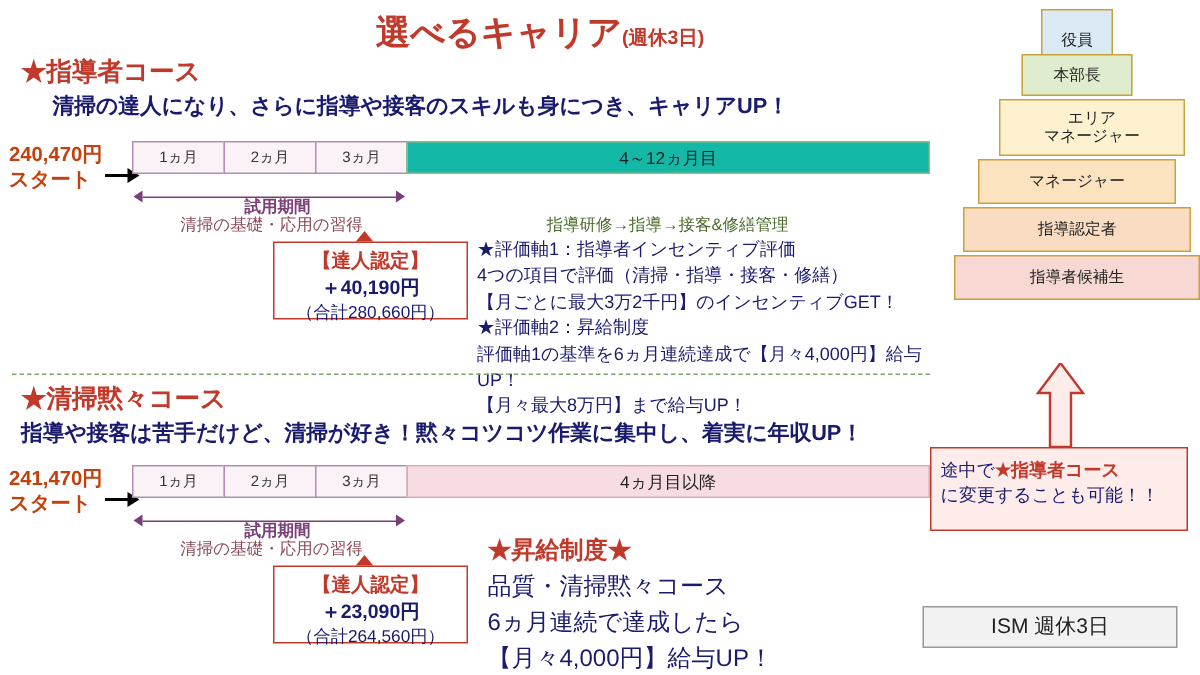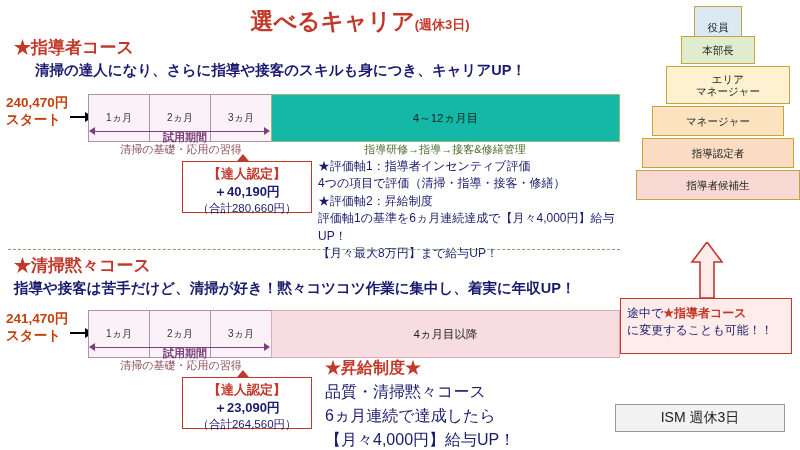--- a/index.html
+++ b/index.html
@@ -28,21 +28,21 @@
     font-size:14.5px; font-weight:bold; color:#1a1a6e;
   }
 
   
   .price {
     font-size:13.5px; font-weight:bold; color:#c2410c; line-height:1.25;
     text-align:left;
   }
 
   
-  .bar { box-sizing:border-box; height:48px;text-align:right; }
+  .bar { box-sizing:border-box; height:22px;text-align:right; }
   .bar-month {
     border:1px solid #b08fb0; background:#fbf2f8;
     font-size:10px; display:flex; align-items:center; justify-content:center;
     color:#333;
   }
   .bar-green {
     border:1px solid #9ab87a; background:#14b8a6;
     font-size:11.5px; display:flex; align-items:center; justify-content:center;
     color:#222;
   }
@@ -165,20 +165,21 @@
 <div class="master-pointer" style="left:233px; top:154px;"></div>
 <div class="abs master-box" style="left:182px; top:161px; width:130px; height:52px;">
   <div class="t1">【達人認定】</div>
   <div class="t2">＋40,190円</div>
   <div class="t3">（合計280,660円）</div>
 </div>
 
 <div class="abs eval" style="left:318px; top:158px; width:310px;">
   <div style="color:#1a1a6e;">★評価軸1：指導者インセンティブ評価</div>
   <div>4つの項目で評価（清掃・指導・接客・修繕）</div>
+  <div>【月ごとに最大3万2千円】のインセンティブGET！</div>
   <div>★評価軸2：昇給制度</div>
   <div>評価軸1の基準を6ヵ月連続達成で【月々4,000円】給与UP！</div>
   <div>【月々最大8万円】まで給与UP！</div>
 </div>
 
 <div class="abs" id="divider"></div>
 
 <div class="abs course-head" style="left:14px; top:254px;">★清掃黙々コース</div>
 <div class="abs course-desc" style="left:14px; top:279px;">指導や接客は苦手だけど、清掃が好き！黙々コツコツ作業に集中し、着実に年収UP！</div>
 

